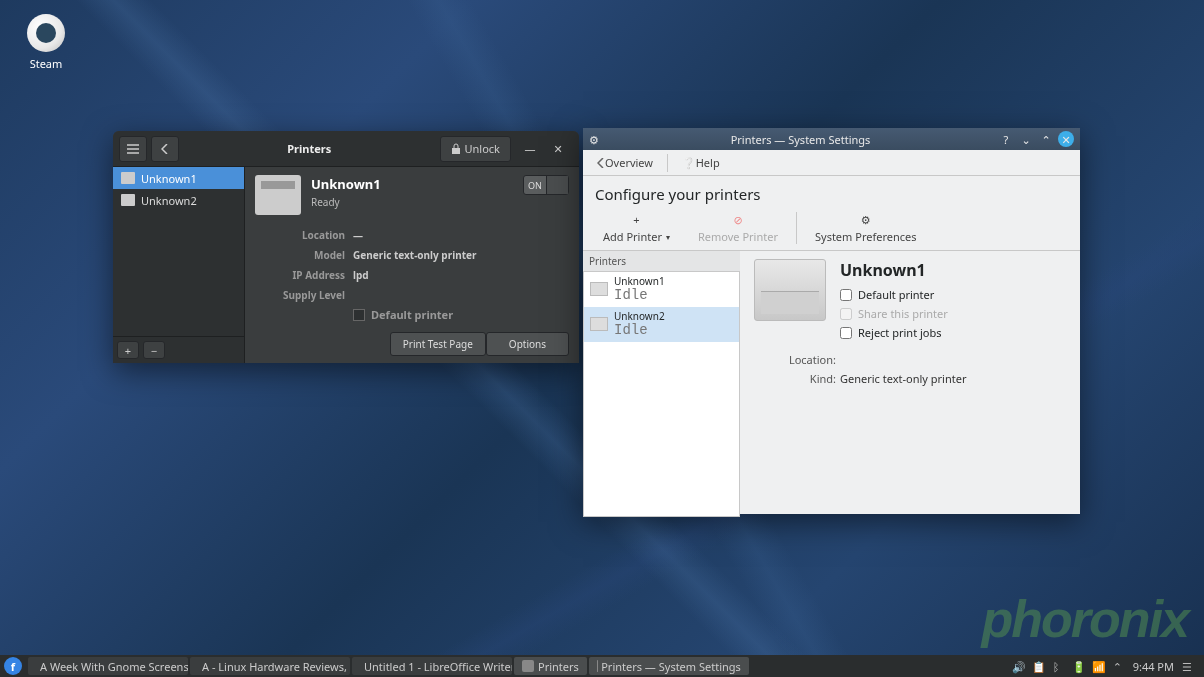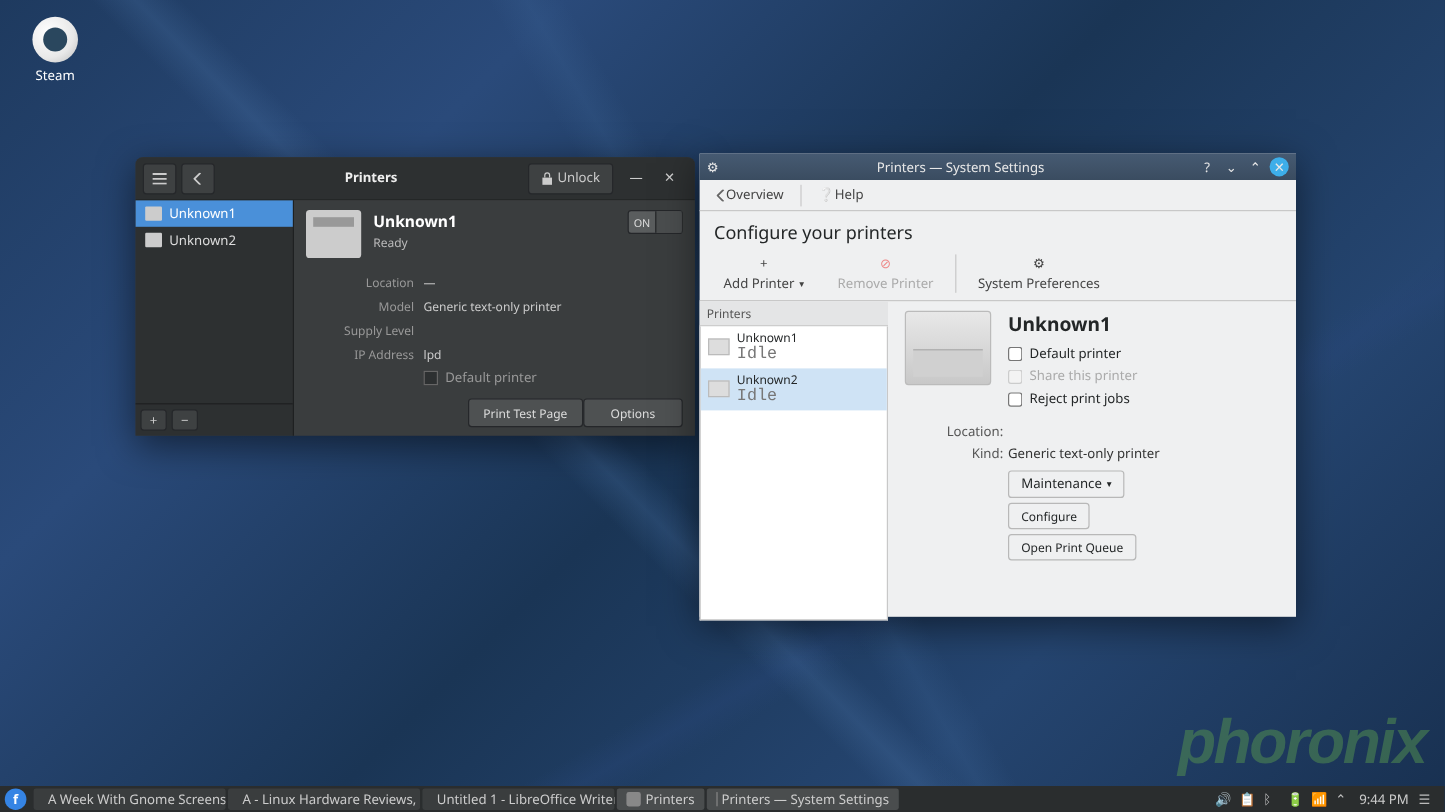--- a/index.html
+++ b/index.html
@@ -34,21 +34,21 @@
 .g-main { flex:1; padding: 8px 10px; background:#3a3d3e; }
 .g-head { display:flex; gap:10px; align-items:flex-start; }
 .g-printer-img { width: 46px; height: 40px; background: #ccc; border-radius: 3px; position:relative; }
 .g-printer-img::after { content:''; position:absolute; left:6px; right:6px; top:6px; height:8px; background:#999; }
 .g-info { flex:1; }
 .g-name { font-weight: bold; font-size: 13px; color:#fff; margin-bottom:2px; }
 .g-status { color:#bbb; font-size:10px; }
 .g-toggle { width:46px; height:20px; background:#5a5d5e; border-radius:3px; border:1px solid #25272a; position:relative; display:flex; align-items:center; cursor:pointer; }
 .g-toggle .on { width:50%; text-align:center; font-size:9px; color:#ddd; }
 .g-toggle .knob { width:50%; height:100%; background:#4a4d4e; border-left:1px solid #25272a; }
-.g-fields { margin-top: 10px; }
+.g-fields { margin-top: 10px; font-weight: bold; }
 .g-row { display:flex; align-items:center; height:20px; }
 .g-label { width: 98px; text-align:right; padding-right:8px; color:#999; font-size:10px; }
 .g-val { color:#ccc; font-size:10px; }
 .g-jobsrow { display:flex; align-items:center; }
 .g-showjobs { margin-left:auto; }
 .pill-btn { background: #4e5152; border:1px solid #25272a; border-radius:3px; padding: 4px 12px; color:#ddd; cursor:pointer; font-size:10px; }
 .g-check { display:flex; align-items:center; gap:6px; margin-left: 98px; margin-top: 2px; color:#999; font-size:10px; }
 .g-checkbox { width:12px; height:12px; border:1px solid #666; background:#2d3031; }
 .g-foot { display:flex; justify-content:flex-end; margin-top:10px; }
 
@@ -177,26 +177,26 @@
       <div class="g-fields">
         <div class="g-row">
             <div class="g-label">Location</div>
             <div class="g-val">—</div>
           </div>
         <div class="g-row">
             <div class="g-label">Model</div>
             <div class="g-val">Generic text-only printer</div>
           </div>
         <div class="g-row">
+            <div class="g-label">IP Address</div>
+            <div class="g-val">lpd</div>
+          </div>
+        <div class="g-row">
             <div class="g-label">Supply Level</div>
             <div class="g-val"></div>
-          </div>
-        <div class="g-row">
-            <div class="g-label">IP Address</div>
-            <div class="g-val">lpd</div>
           </div>
         <div class="g-check">
           <div class="g-checkbox"></div>
           <span>Default printer</span>
         </div>
       </div>
       <div class="g-foot">
         <div class="pill-btn">Print Test Page</div>
         <div class="pill-btn" style="padding:4px 22px">Options</div>
       </div>
@@ -289,27 +289,20 @@
       <div class="kde-fields">
         <div class="kde-row">
             <div class="kde-lbl">Location:</div>
             <div class="kde-val"></div>
           </div>
         <div class="kde-row">
             <div class="kde-lbl">Kind:</div>
             <div class="kde-val">Generic text-only printer</div>
           </div>
       </div>
-      <div class="kde-btns">
-        <div class="kde-btn kde-select">
-            <span>Maintenance</span>
-          </div>
-        <div class="kde-btn">Configure</div>
-        <div class="kde-btn">Open Print Queue</div>
-      </div>
     </div>
   </div>
 </div>
 
 <div class="watermark">phoronix</div>
 
 <div class="taskbar">
   <div style="width:18px;height:18px;border-radius:50%;background:#3584e4;margin-right:6px;display:flex;align-items:center;justify-content:center;color:#fff;font-weight:bold">f</div>
   <div class="task">
       <div class="tb-icon"></div>

